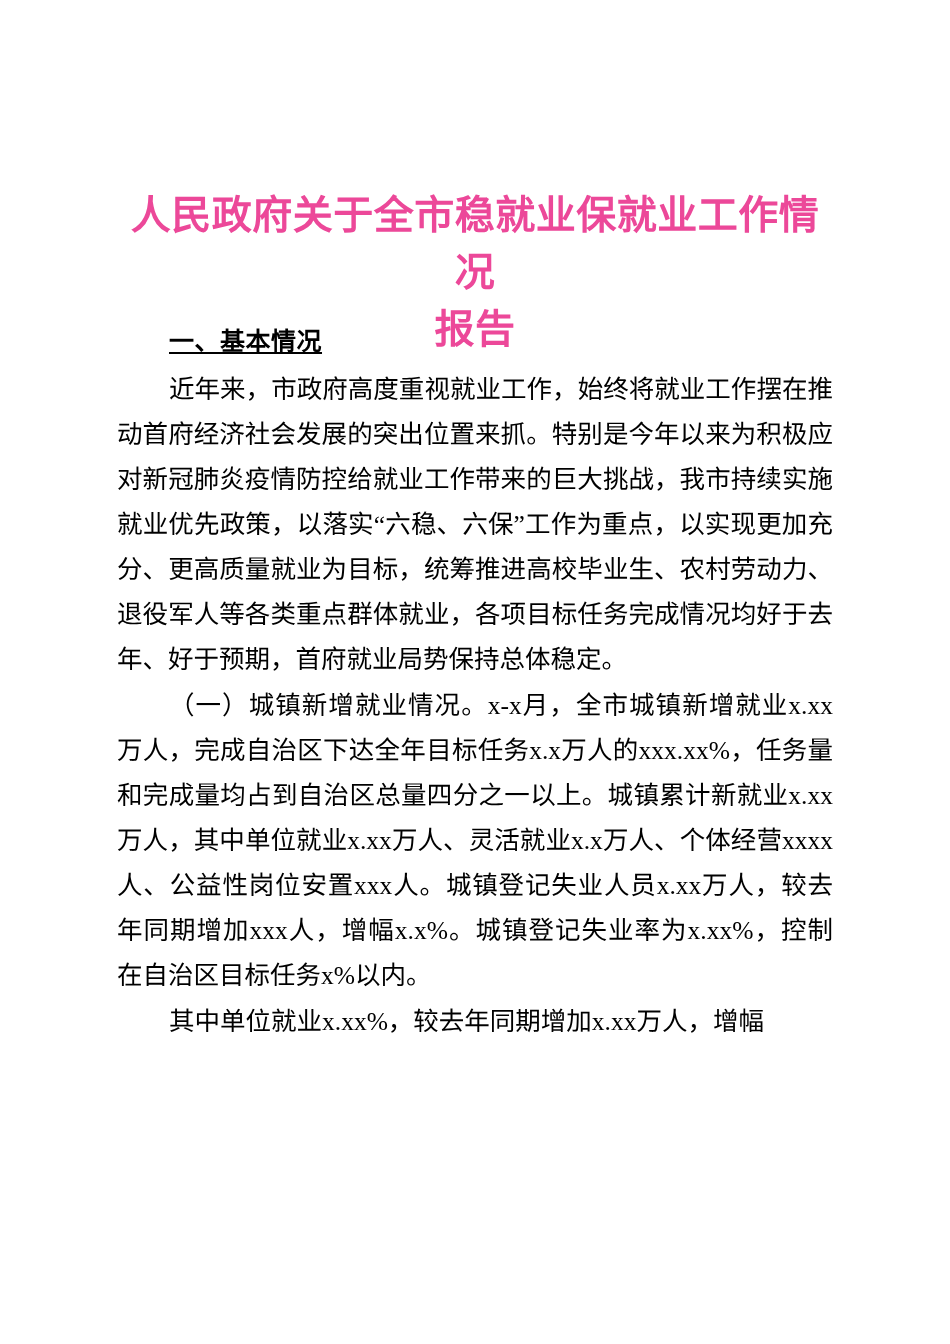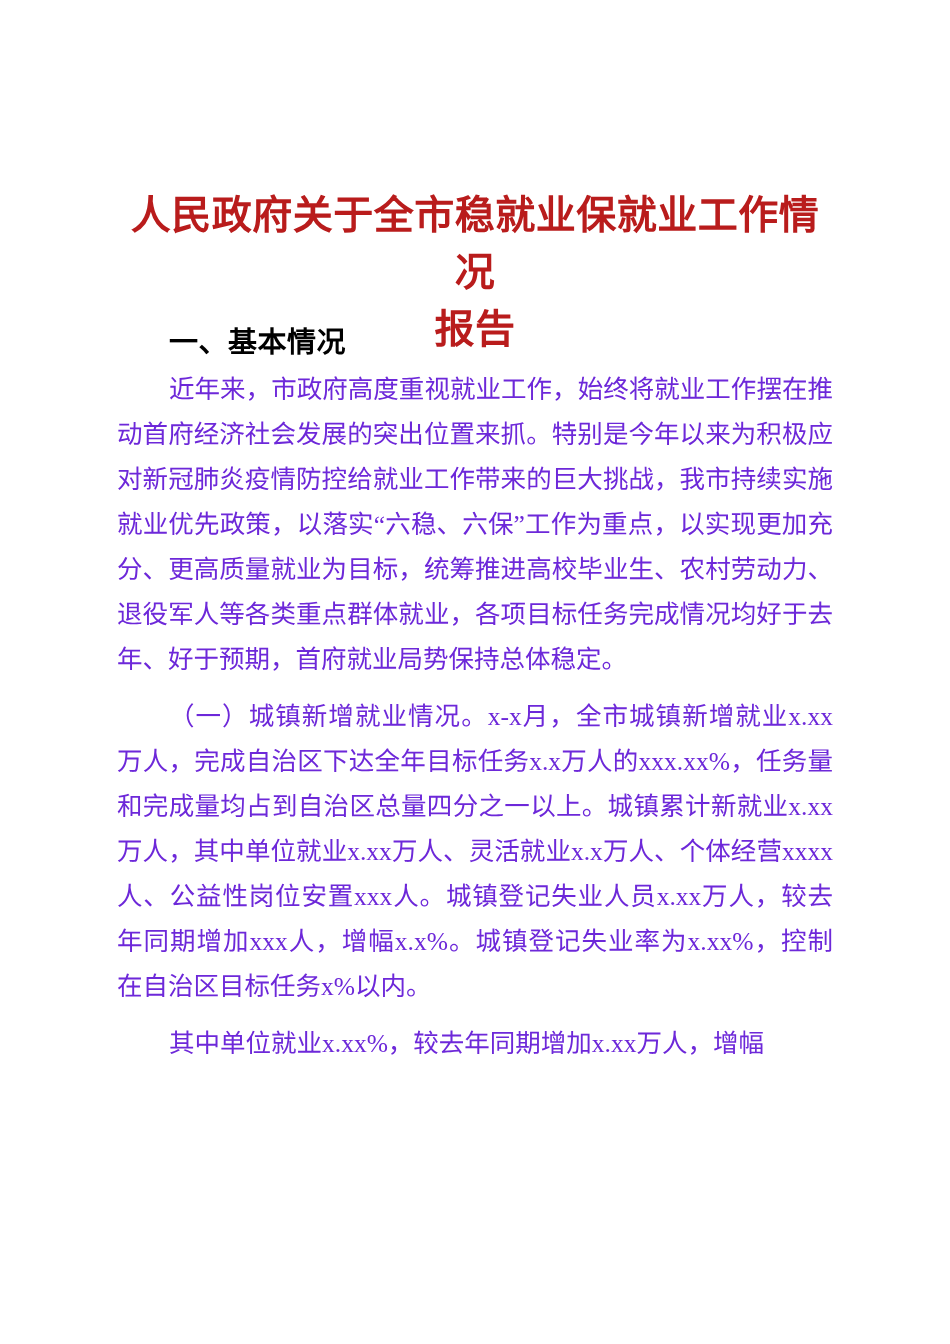--- a/index.html
+++ b/index.html
@@ -28,65 +28,66 @@
     position: absolute;
     left: 117px;
     top: 160px;
     width: 716px;
     text-align: center;
     font-family: "Liberation Serif", "DejaVu Serif", serif;
     font-weight: bold;
     font-size: 40px;
     line-height: 57px;
     letter-spacing: 0.5px;
-    color: #b91c1c;
+    color: #ec4899;
   }
 
   
   .body-block {
     position: absolute;
     left: 117px;
     top: 318px;
     width: 716px;
   }
 
   .section-heading {
     font-family: "DejaVu Sans", "Liberation Sans", sans-serif;
     font-weight: bold;
-    font-size: 29px;
+    font-size: 25px;
     line-height: 48px;
     margin: 0 0 1px 0;
     padding-left: 52px;
     color: #000000;
     letter-spacing: 0.5px;
+    text-decoration: underline;
   }
 
   p.para {
     font-family: "Liberation Serif", "DejaVu Serif", serif;
     font-size: 25.5px;
     line-height: 45px;
     margin: 0;
     padding: 0;
     text-align: justify;
     text-align-last: left;
     text-justify: inter-character;
     text-indent: 52px;
-    color: #6d28d9;
+    color: #000000;
     letter-spacing: 0px;
     word-break: break-all;
   }
 
   
   p.para.tail {
     text-indent: 52px;
   }
 
   
   p.para + p.para {
-    margin-top: 12px;
+    margin-top: 1px;
   }
 </style>
 </head>
 <body>
 
 <div class="page">
 
   <h1 class="doc-title">
     <span><span>人民政府关于全市稳就业保就业工作情况</span></span><br>
     <span>报告</span>

